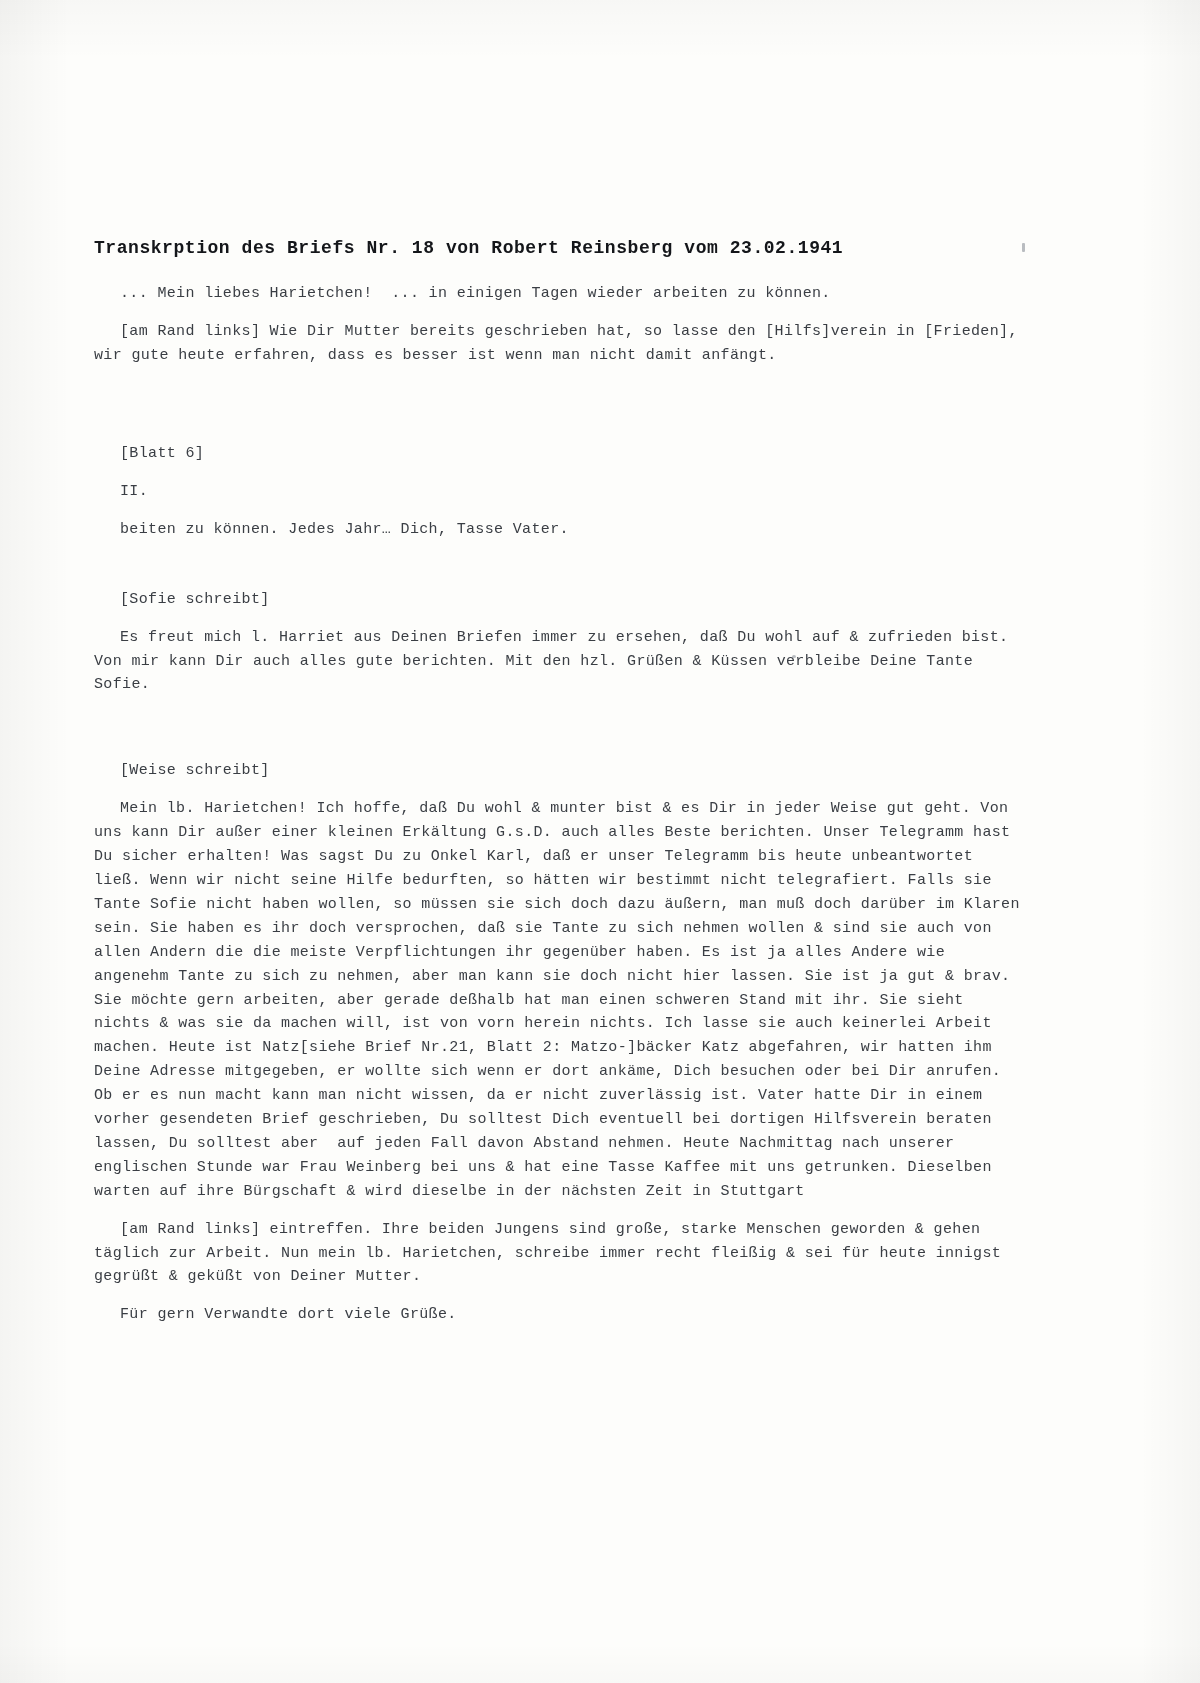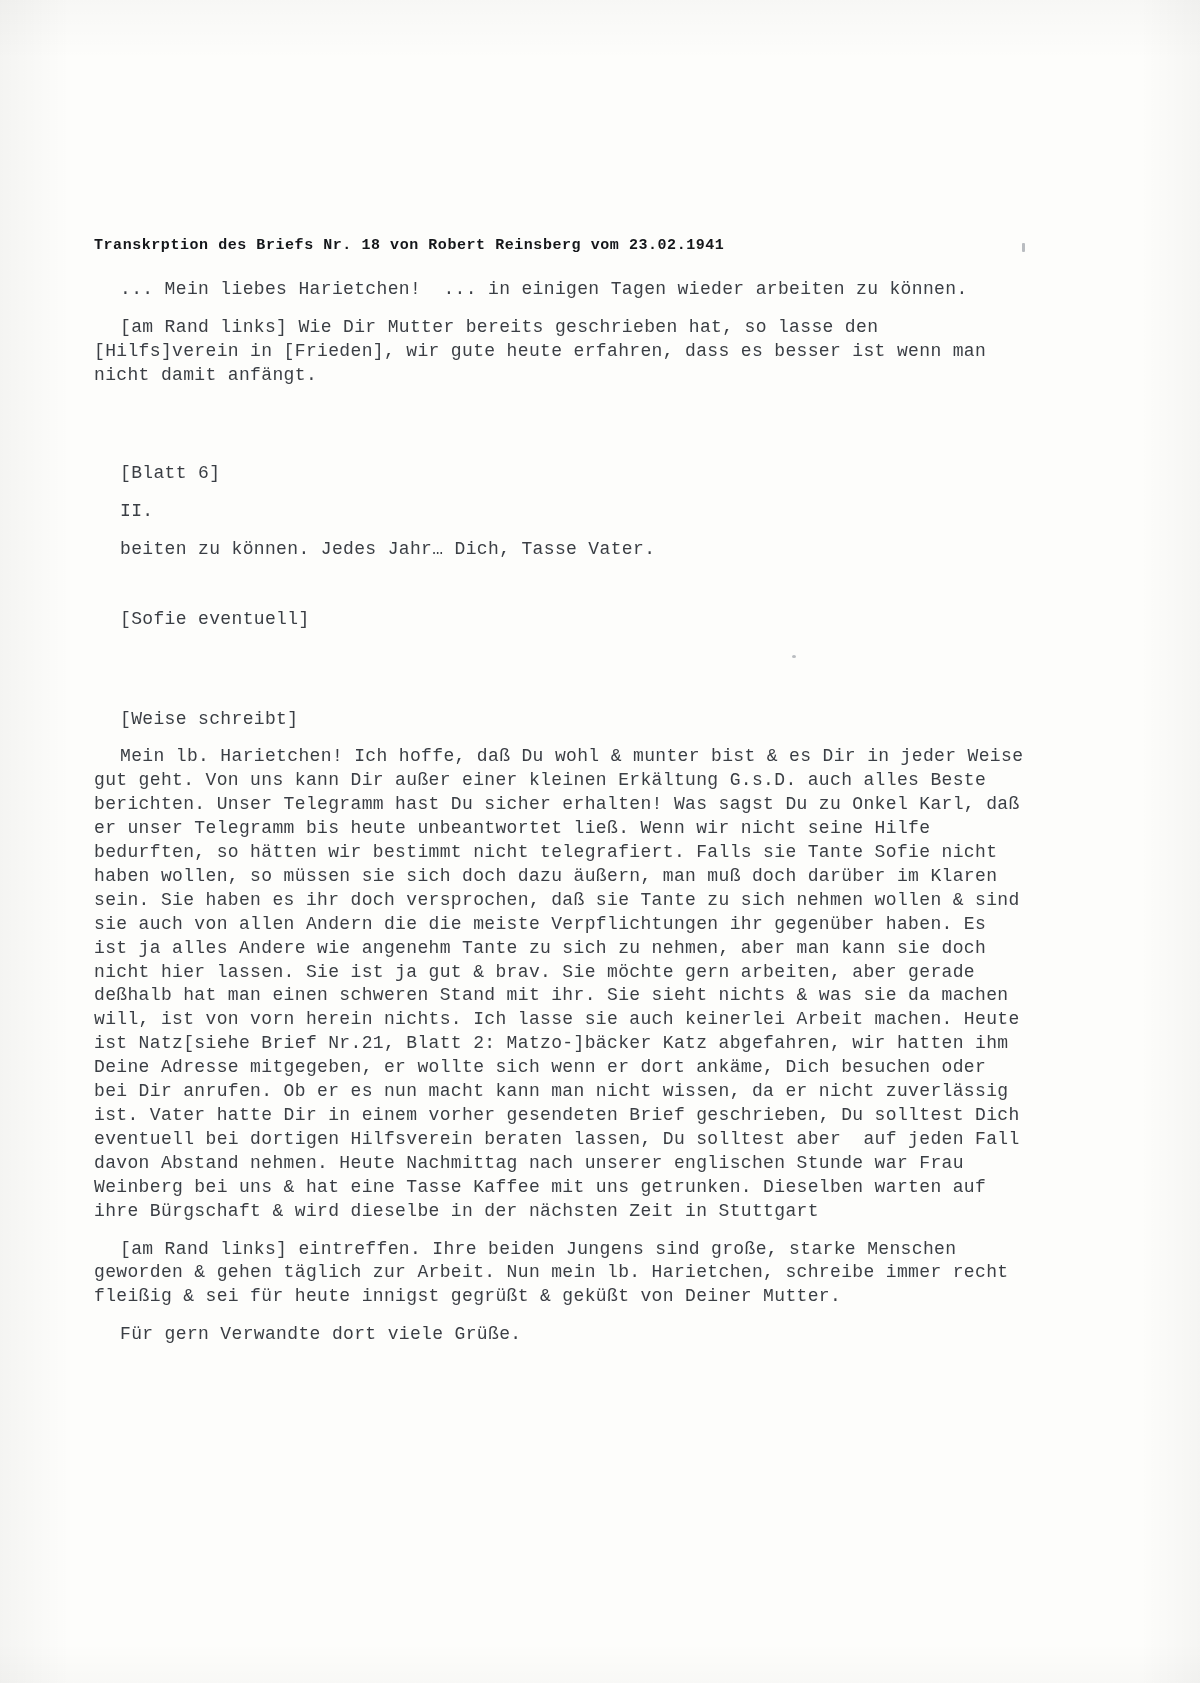--- a/index.html
+++ b/index.html
@@ -26,30 +26,30 @@
       linear-gradient(to top, rgba(0,0,0,0.02) 0px, rgba(0,0,0,0.0) 40px);
     pointer-events: none;
   }
   .content {
     position: absolute;
     left: 94px;
     top: 236px;
     width: 930px;
   }
   .doc-title {
-    font-size: 15px;
+    font-size: 18px;
     font-weight: bold;
     letter-spacing: 0.55px;
     color: #14161a;
     line-height: 1.35;
     margin: 0 0 22px 0;
     white-space: pre;
   }
   .para {
-    font-size: 18px;
+    font-size: 15px;
     letter-spacing: 0.35px;
     line-height: 23.9px;
     color: #3a3e44;
     margin: 0;
     white-space: pre-wrap;
     text-indent: 26px;
   }
   
   .gap-sm { height: 14px; }
   .gap-lg { height: 46px; }
@@ -91,24 +91,25 @@
     <div class="gap-sm"></div>
 
     <p class="para">II.</p>
 
     <div class="gap-sm"></div>
 
     <p class="para">beiten zu können. Jedes Jahr… Dich, Tasse Vater.</p>
 
     <div class="gap-lg"></div>
 
-    <p class="para">[Sofie eventuell]</p>
+    <p class="para">[Sofie schreibt]</p>
 
     <div class="gap-sm"></div>
 
+    <p class="para">Es freut mich l. Harriet aus Deinen Briefen immer zu ersehen, daß Du wohl auf &amp; zufrieden bist. Von mir kann Dir auch alles gute berichten. Mit den hzl. Grüßen &amp; Küssen verbleibe Deine Tante Sofie.</p>
 
     <div class="gap-xl"></div>
 
     <p class="para">[Weise schreibt]</p>
 
     <div class="gap-sm"></div>
 
     <p class="para">Mein lb. Harietchen! Ich hoffe, daß Du wohl &amp; munter bist &amp; es Dir in jeder Weise gut geht. Von uns kann Dir außer einer kleinen Erkältung G.s.D. auch alles Beste berichten. Unser Telegramm hast Du sicher erhalten! Was sagst Du zu Onkel Karl, daß er unser Telegramm bis heute unbeantwortet ließ. Wenn wir nicht seine Hilfe bedurften, so hätten wir bestimmt nicht telegrafiert. Falls sie Tante Sofie nicht haben wollen, so müssen sie sich doch dazu äußern, man muß doch darüber im Klaren sein. Sie haben es ihr doch versprochen, daß sie Tante zu sich nehmen wollen &amp; sind sie auch von allen Andern die die meiste Verpflichtungen ihr gegenüber haben. Es ist ja alles Andere wie angenehm Tante zu sich zu nehmen, aber man kann sie doch nicht hier lassen. Sie ist ja gut &amp; brav. Sie möchte gern arbeiten, aber gerade deßhalb hat man einen schweren Stand mit ihr. Sie sieht nichts &amp; was sie da machen will, ist von vorn herein nichts. Ich lasse sie auch keinerlei Arbeit machen. Heute ist Natz[siehe Brief Nr.21, Blatt 2: Matzo-]bäcker Katz abgefahren, wir hatten ihm Deine Adresse mitgegeben, er wollte sich wenn er dort ankäme, Dich besuchen oder bei Dir anrufen. Ob er es nun macht kann man nicht wissen, da er nicht zuverlässig ist. Vater hatte Dir in einem vorher gesendeten Brief geschrieben, Du solltest Dich eventuell bei dortigen Hilfsverein beraten lassen, Du solltest aber  auf jeden Fall davon Abstand nehmen. Heute Nachmittag nach unserer englischen Stunde war Frau Weinberg bei uns &amp; hat eine Tasse Kaffee mit uns getrunken. Dieselben warten auf ihre Bürgschaft &amp; wird dieselbe in der nächsten Zeit in Stuttgart</p>
 
     <div class="gap-sm"></div>

